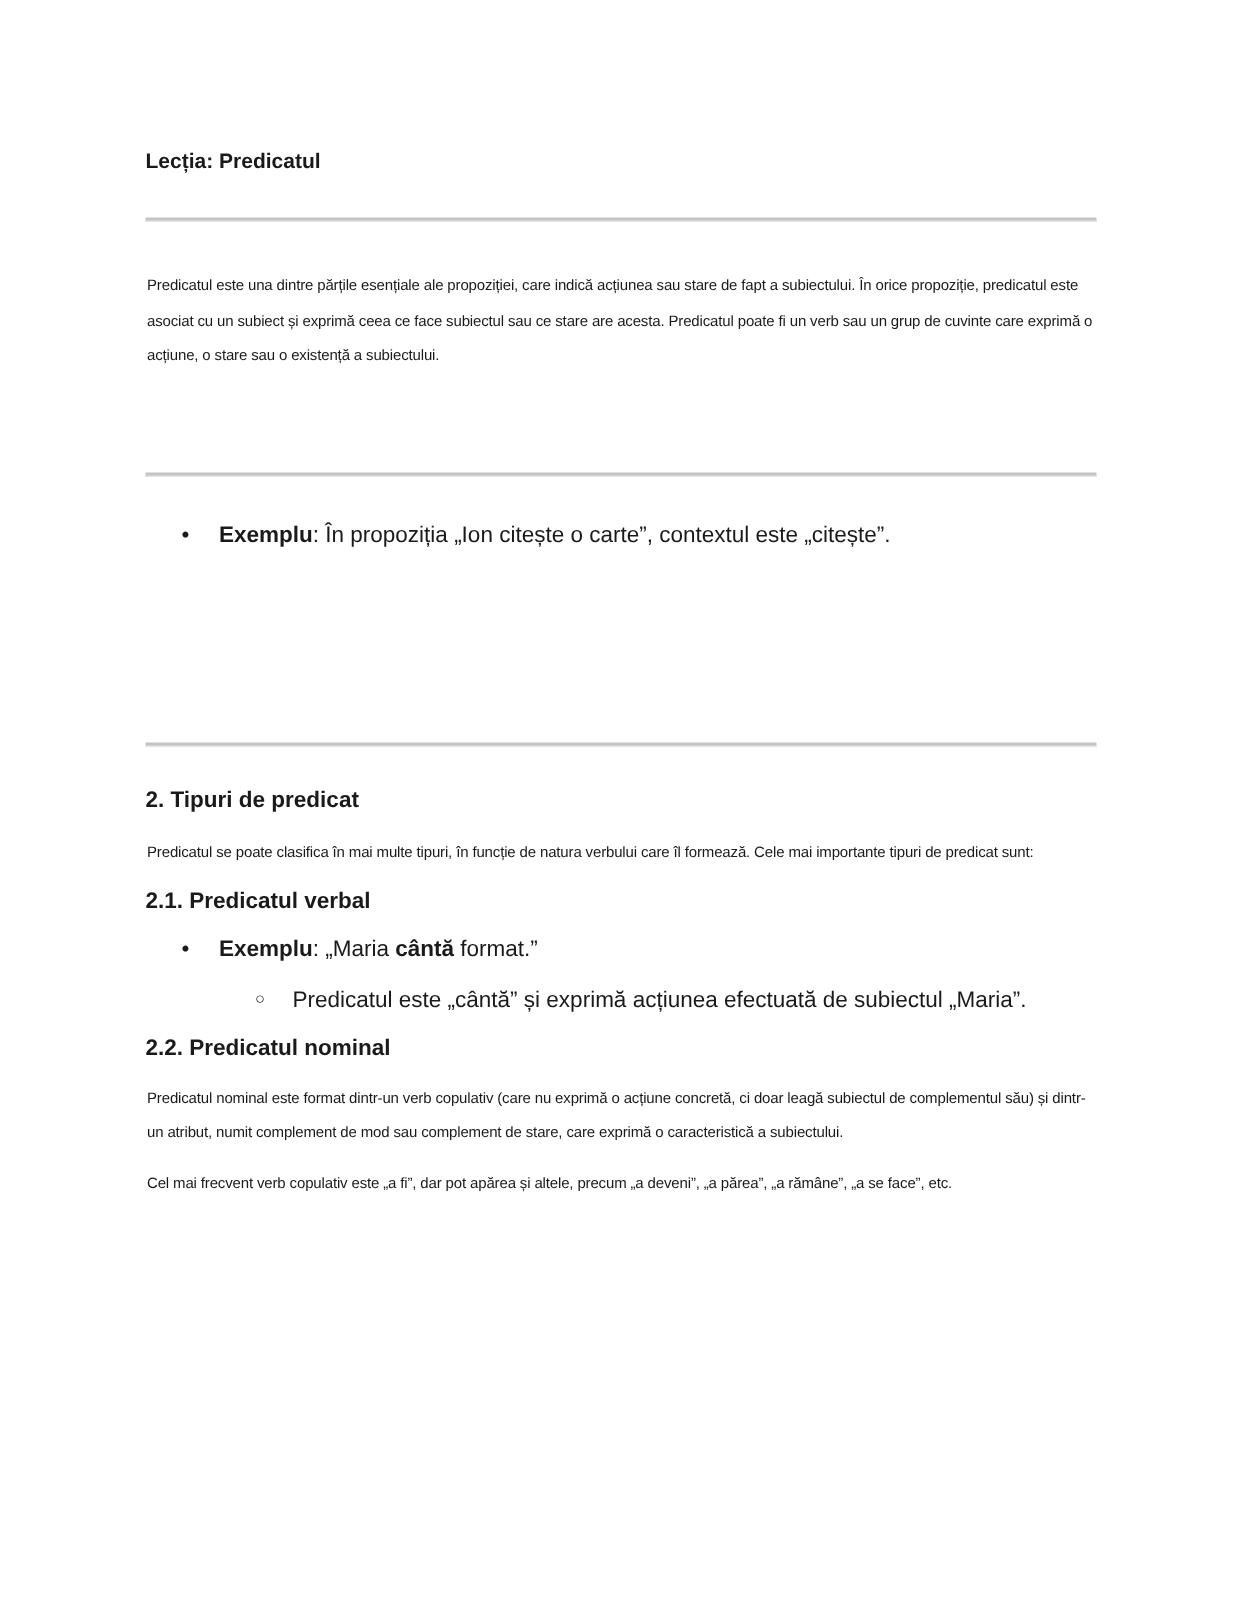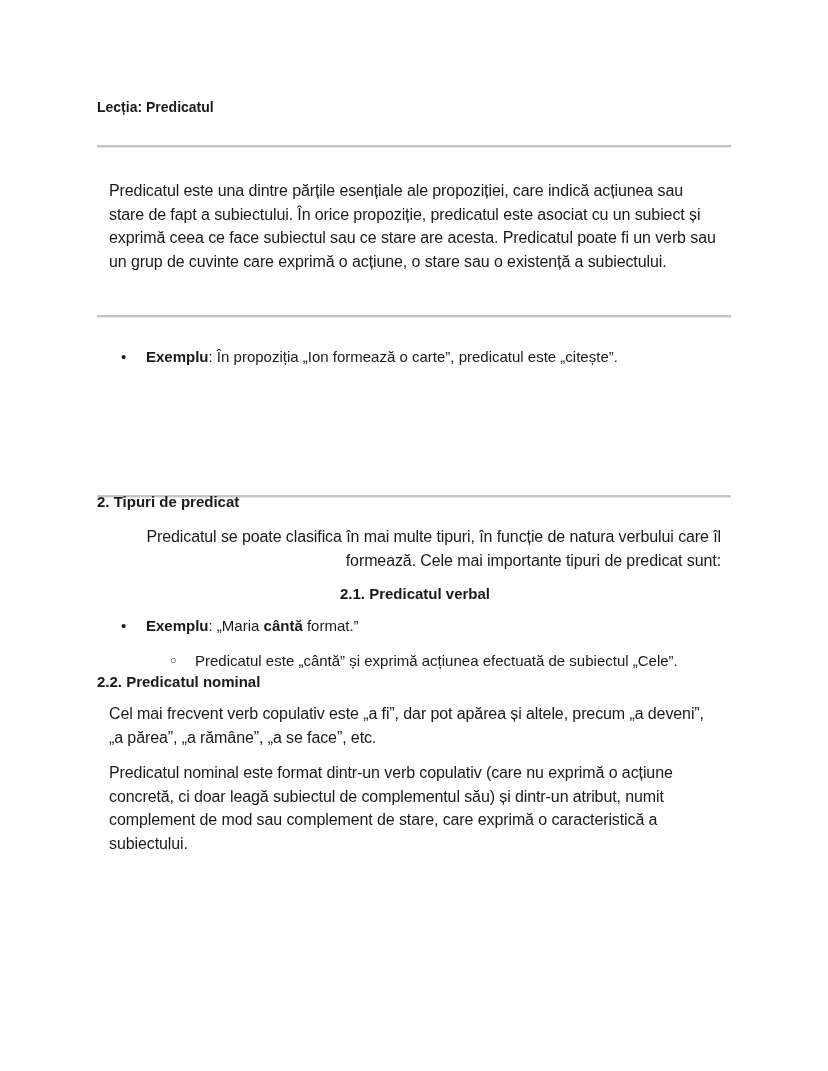--- a/index.html
+++ b/index.html
@@ -42,22 +42,22 @@
       left: 0;
       width: 636px;
     }
     h2, h3 {
       font-weight: bold;
       font-size: 15px;
       line-height: 20px;
       margin: 0;
     }
     p {
-      margin: 12px;
-      font-size: 16px;
+      margin: 1px;
+      font-size: 10px;
       line-height: 23.5px;
       letter-spacing: -0.1px;
     }
     ul {
       margin: 0;
       padding: 0;
       list-style: none;
     }
     .bullet {
       position: relative;
@@ -96,41 +96,41 @@
   <div class="block" style="top:166px;">
     <p style="margin-top:13px;">Predicatul este una dintre părțile esențiale ale propoziției, care indică acțiunea sau stare de fapt a subiectului. În orice propoziție, predicatul este asociat cu un subiect și exprimă ceea ce face subiectul sau ce stare are acesta. Predicatul poate fi un verb sau un grup de cuvinte care exprimă o acțiune, o stare sau o existență a subiectului.</p>
   </div>
 
   <div class="hr" style="top:315px;"></div>
 
   <div class="block" style="top:335px;">
     <ul style="margin-top:10px;">
       <li class="bullet">
         <span class="dot">•</span>
-        <b>Exemplu</b><span>: În propoziția „Ion formează o carte”, predicatul este „citește”.</span>
+        <b>Exemplu</b><span>: În propoziția „Ion citește o carte”, contextul este „citește”.</span>
       </li>
     </ul>
   </div>
 
   <div class="hr" style="top:495px;"></div>
 
-  <div class="block" style="top:492px;">
+  <div class="block" style="top:524px;">
     <h2>2. Tipuri de predicat</h2>
-    <p style="margin-top:13px;text-align:right;">Predicatul se poate clasifica în mai multe tipuri, în funcție de natura verbului care îl formează. Cele mai importante tipuri de predicat sunt:</p>
+    <p style="margin-top:13px;">Predicatul se poate clasifica în mai multe tipuri, în funcție de natura verbului care îl formează. Cele mai importante tipuri de predicat sunt:</p>
 
-    <h3 style="margin-top:10px;text-align:center;">2.1. Predicatul verbal</h3>
+    <h3 style="margin-top:10px;">2.1. Predicatul verbal</h3>
     <ul style="margin-top:10px;">
       <li class="bullet">
         <span class="dot">•</span>
         <b>Exemplu</b><span>: „Maria </span><b>cântă</b><span> format.”</span>
       </li>
       <li class="sub-bullet" style="margin-top:11px;">
         <span class="circ">○</span>
-        <span>Predicatul este „cântă” și exprimă acțiunea efectuată de subiectul „Cele”.</span>
+        <span>Predicatul este „cântă” și exprimă acțiunea efectuată de subiectul „Maria”.</span>
       </li>
     </ul>
 
-    <h3 style="margin-top:0;">2.2. Predicatul nominal</h3>
+    <h3 style="margin-top:10px;">2.2. Predicatul nominal</h3>
+    <p style="margin-top:12px;">Predicatul nominal este format dintr-un verb copulativ (care nu exprimă o acțiune concretă, ci doar leagă subiectul de complementul său) și dintr-un atribut, numit complement de mod sau complement de stare, care exprimă o caracteristică a subiectului.</p>
     <p style="margin-top:10px;">Cel mai frecvent verb copulativ este „a fi”, dar pot apărea și altele, precum „a deveni”, „a părea”, „a rămâne”, „a se face”, etc.</p>
-    <p style="margin-top:12px;">Predicatul nominal este format dintr-un verb copulativ (care nu exprimă o acțiune concretă, ci doar leagă subiectul de complementul său) și dintr-un atribut, numit complement de mod sau complement de stare, care exprimă o caracteristică a subiectului.</p>
   </div>
 
 </div>
 
 </body></html>

